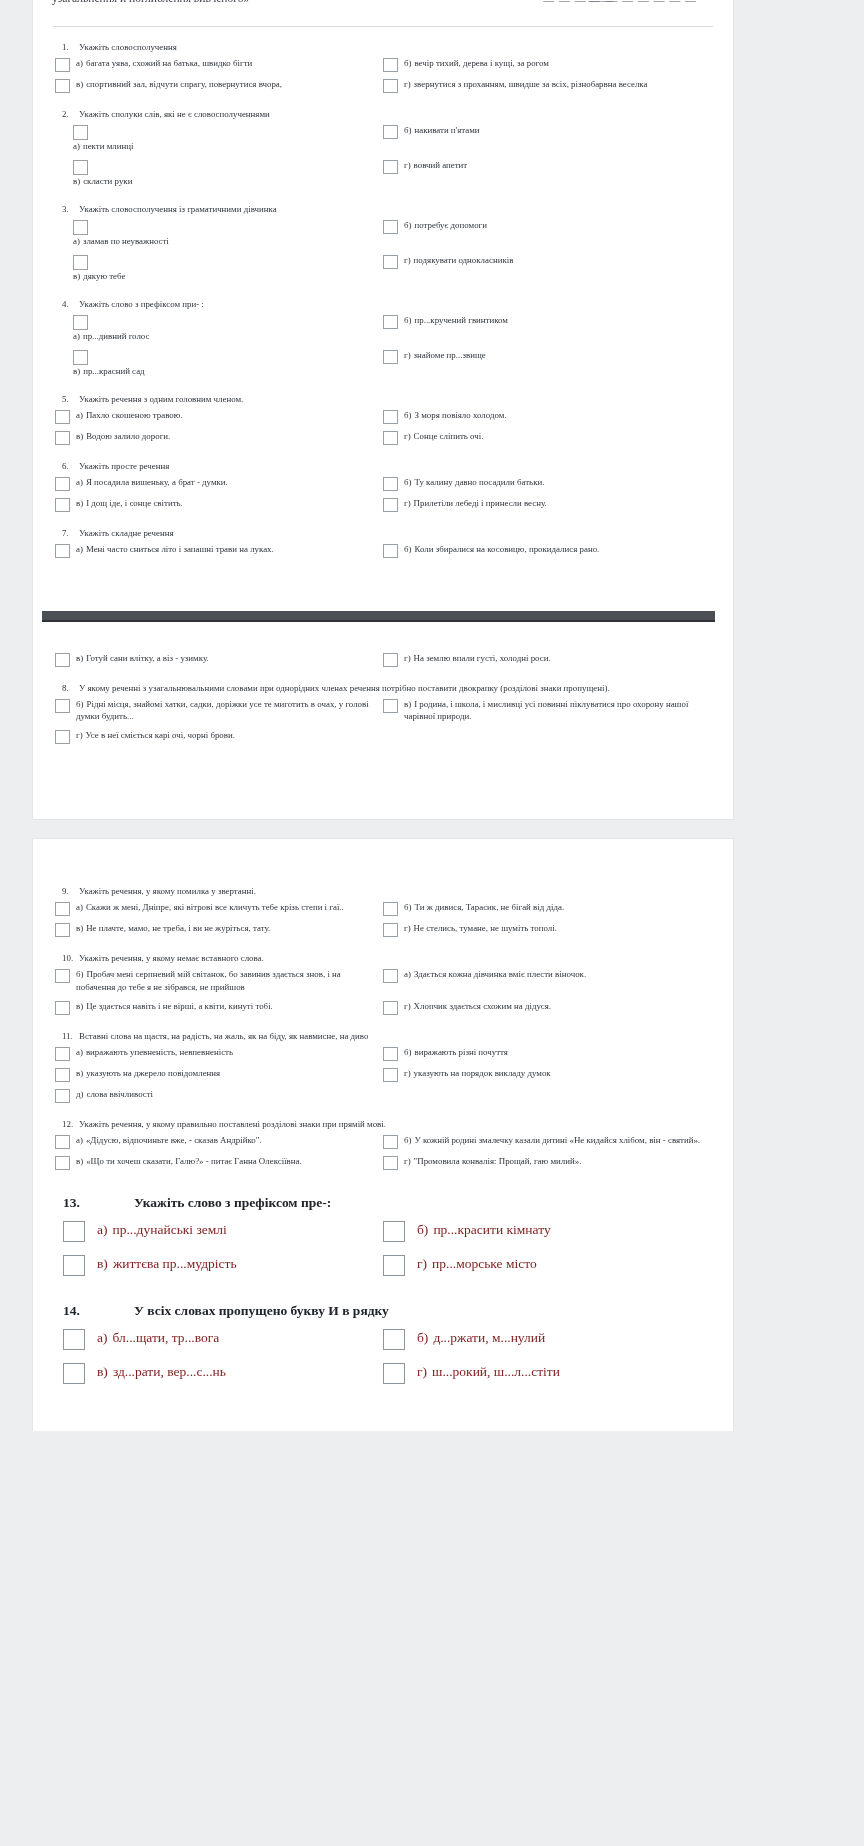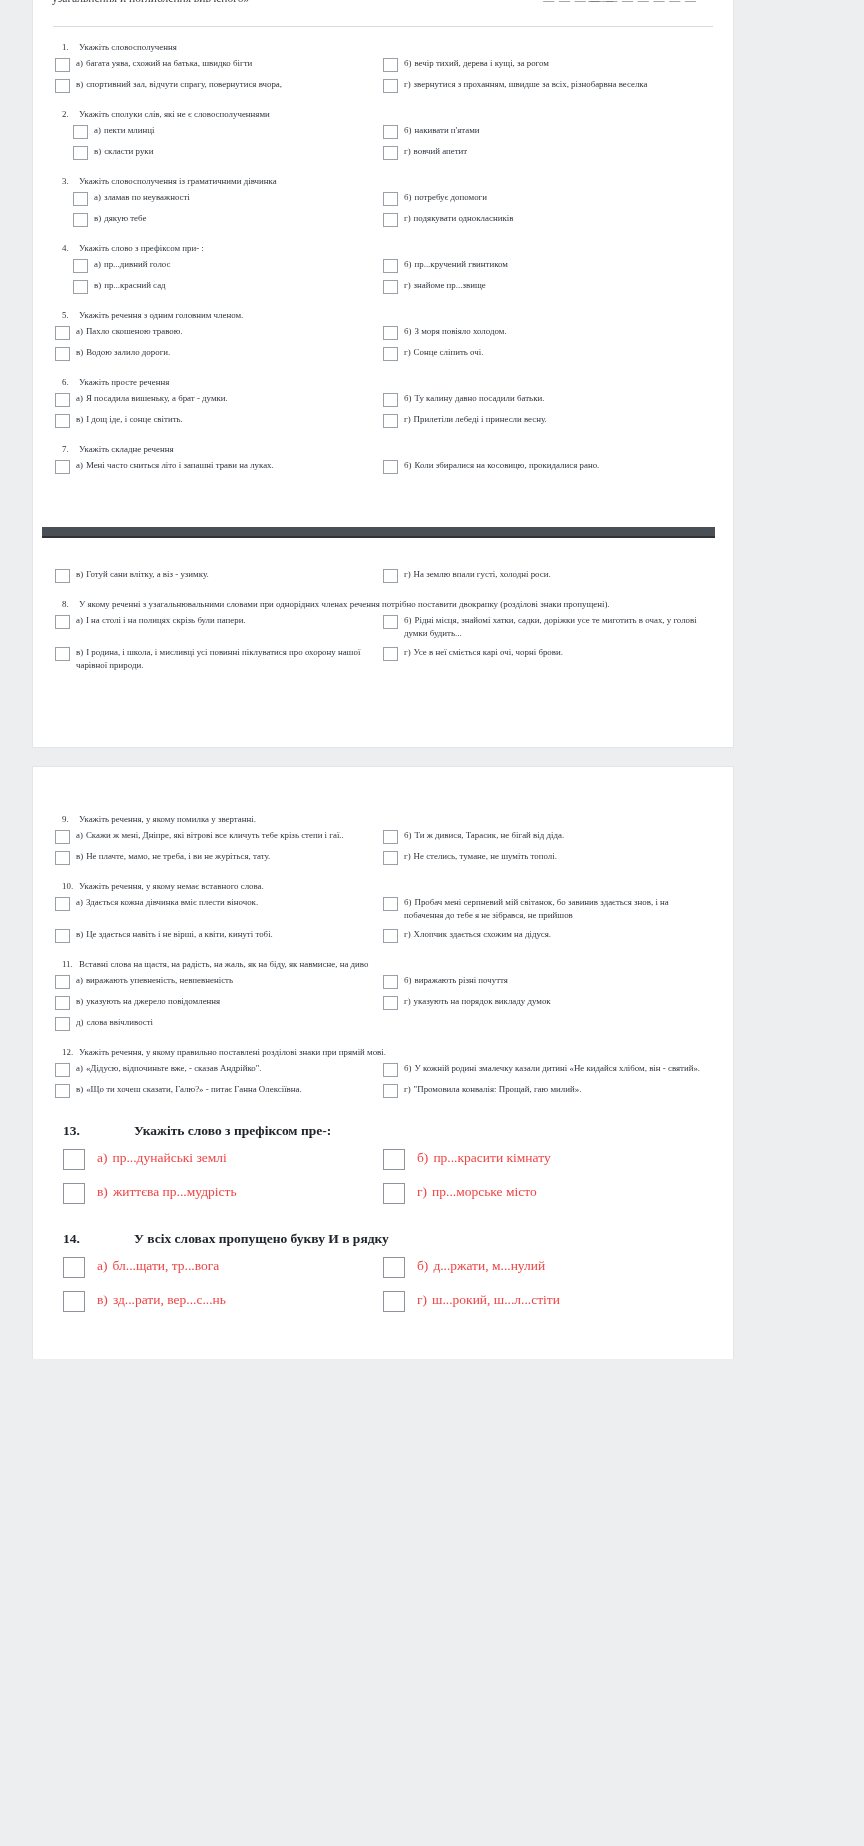--- a/index.html
+++ b/index.html
@@ -94,21 +94,21 @@
     background: #fff;
     margin-right: 6px;
     margin-top: 1px;
   }
   .opt-label {
     font-size: 8.9px;
     color: #2f353c;
     line-height: 1.45;
   }
   .opt-letter { margin-right: 3px; }
-  .opt.left-ind { padding-left: 18px; }
+  .opt.left-ind { padding-left: 18px; flex-direction: column; }
 
   
   .blank-space { height: 38px; }
 
   
   .break-bar {
     height: 11px;
     background: #4a4f55;
     margin: 0 18px 0 9px;
     border-bottom: 2px solid #2f3237;
@@ -139,21 +139,21 @@
   .big-cbox {
     width: 22px; height: 21px;
     flex: 0 0 22px;
     border: 1.5px solid #8d949b;
     background: #fff;
     margin-right: 12px;
     margin-top: 0px;
   }
   .big-opt-label {
     font-size: 13.5px;
-    color: #ef4444;
+    color: #7f1d1d;
     line-height: 1.3;
   }
   .big-opt-letter { margin-right: 5px; }
 </style>
 </head>
 <body>
 
 <div id="root">
 
   <div class="page page-1">
@@ -356,24 +356,20 @@
       </div>
 
       <div class="q">
         <div class="q-head">
           <span class="q-num">8.</span>
           <span class="q-text">У якому реченні з узагальнювальними словами при однорідних членах речення потрібно поставити двокрапку (розділові знаки пропущені).</span>
         </div>
         <div class="opt-grid">
           <div class="opt">
             <span class="cbox"></span>
-            <span class="opt-label"><span class="opt-letter">а)</span><span>І на столі і на полицях скрізь були папери.</span></span>
-          </div>
-          <div class="opt">
-            <span class="cbox"></span>
             <span class="opt-label"><span class="opt-letter">б)</span><span>Рідні місця, знайомі хатки, садки, доріжки усе те миготить в очах, у голові думки будить...</span></span>
           </div>
           <div class="opt">
             <span class="cbox"></span>
             <span class="opt-label"><span class="opt-letter">в)</span><span>І родина, і школа, і мисливці усі повинні піклуватися про охорону нашої чарівної природи.</span></span>
           </div>
           <div class="opt">
             <span class="cbox"></span>
             <span class="opt-label"><span class="opt-letter">г)</span><span>Усе в неї сміється карі очі, чорні брови.</span></span>
           </div>
@@ -417,25 +413,25 @@
       </div>
 
       <div class="q">
         <div class="q-head">
           <span class="q-num">10.</span>
           <span class="q-text">Укажіть речення, у якому немає вставного слова.</span>
         </div>
         <div class="opt-grid">
           <div class="opt">
             <span class="cbox"></span>
+            <span class="opt-label"><span class="opt-letter">б)</span><span>Пробач мені серпневий мій світанок, бо завинив здається знов, і на побачення до тебе я не зібрався, не прийшов</span></span>
+          </div>
+          <div class="opt">
+            <span class="cbox"></span>
             <span class="opt-label"><span class="opt-letter">а)</span><span>Здається  кожна дівчинка вміє плести віночок.</span></span>
-          </div>
-          <div class="opt">
-            <span class="cbox"></span>
-            <span class="opt-label"><span class="opt-letter">б)</span><span>Пробач мені серпневий мій світанок, бо завинив здається знов, і на побачення до тебе я не зібрався, не прийшов</span></span>
           </div>
           <div class="opt">
             <span class="cbox"></span>
             <span class="opt-label"><span class="opt-letter">в)</span><span>Це здається навіть і не вірші, а квіти, кинуті тобі.</span></span>
           </div>
           <div class="opt">
             <span class="cbox"></span>
             <span class="opt-label"><span class="opt-letter">г)</span><span>Хлопчик здається схожим на дідуся.</span></span>
           </div>
         </div>

